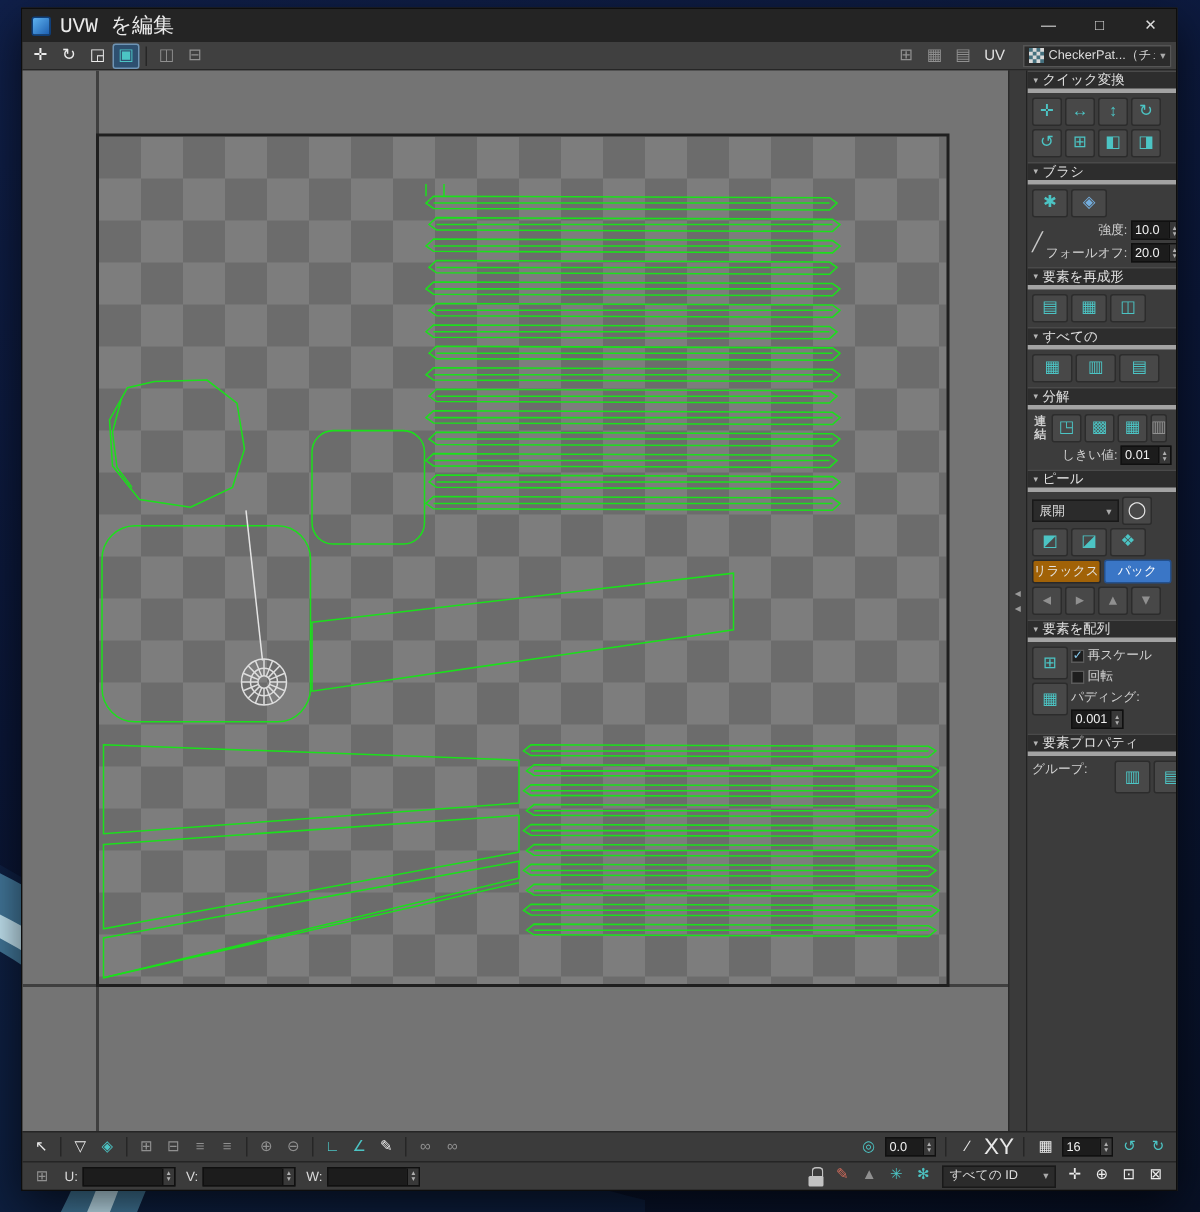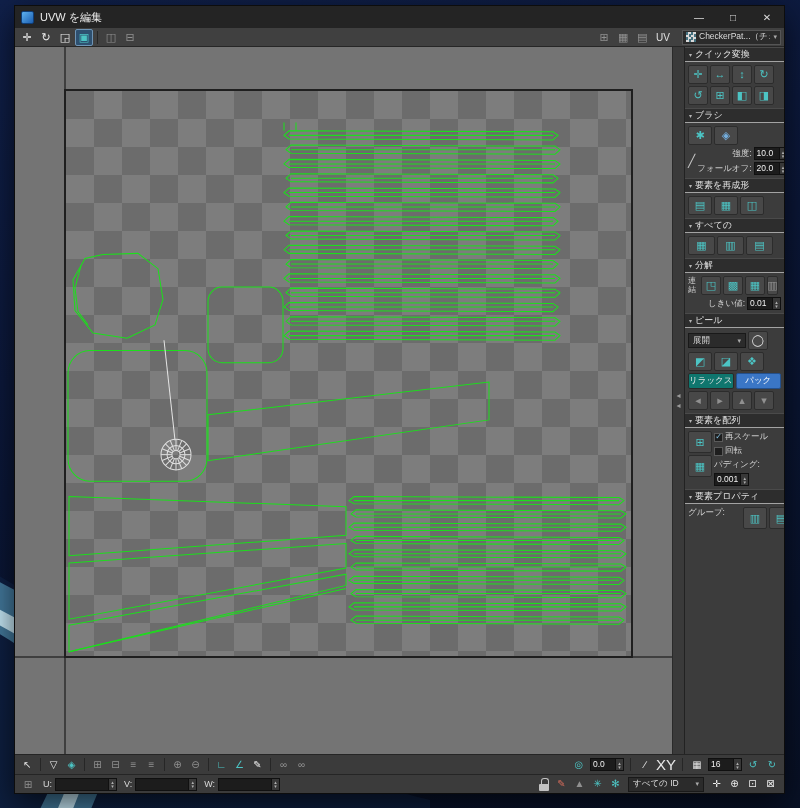--- a/index.html
+++ b/index.html
@@ -2,63 +2,63 @@
 <html><head>
 <meta charset="utf-8">
 <style>
 *{margin:0;padding:0;box-sizing:border-box;}
 body{width:800px;height:808px;overflow:hidden;background:#0a142e;font-family:"Liberation Sans","DejaVu Sans",sans-serif;user-select:none;}
 .desktop{position:relative;width:800px;height:808px;overflow:hidden;background:linear-gradient(160deg,#10204a 0%,#0b1738 45%,#081126 100%);}
 .wp{position:absolute;left:0;top:0;}
 .window{position:absolute;left:14px;top:5px;width:771px;height:789px;border:1px solid #0d0d0d;background:#3a3a3a;display:flex;flex-direction:column;box-shadow:0 10px 30px rgba(0,0,0,.65);}
 .titlebar{height:22px;flex:0 0 22px;background:#242424;display:flex;align-items:center;padding-left:6px;}
 .app-icon{width:13px;height:13px;border-radius:2px;margin-right:6px;background:linear-gradient(135deg,#5db1ef,#1d5fb0);border:1px solid #0f3e78;}
-.title{flex:1;font-size:11px;color:#eaeaea;white-space:nowrap;}
+.title{flex:1;font-size:14px;color:#eaeaea;white-space:nowrap;font-family:Liberation Mono, monospace;}
 .win-btn{width:34px;height:22px;display:flex;align-items:center;justify-content:center;font-size:10px;color:#dcdcdc;}
 .menubar{height:17px;flex:0 0 17px;background:#333;display:flex;align-items:center;padding-left:2px;border-bottom:1px solid #272727;}
 .menu-item{font-size:11px;color:#e2e2e2;padding:0 7px;}
 .toolbar{height:19px;flex:0 0 19px;background:#404040;display:flex;align-items:center;padding:0 3px;border-bottom:1px solid #262626;}
 .trow{display:flex;align-items:center;gap:1px;}
 .toolbar .right{margin-left:auto;}
 .uv-label{font-size:10px;color:#e0e0e0;margin:0 4px;}
 .pattern-dd{width:99px;height:15px;background:#2b2b2b;border:1px solid #555;display:flex;align-items:center;gap:3px;padding:0 3px;margin-left:8px;}
 .swatch{width:10px;height:10px;flex:0 0 10px;background:conic-gradient(#d8d8d8 90deg,#44707e 90deg 180deg,#d8d8d8 180deg 270deg,#44707e 270deg);background-size:5px 5px;}
 .pattern-label{flex:1;font-size:8.5px;color:#ddd;white-space:nowrap;overflow:hidden;}
 .dd-arrow{font-size:7px;color:#aaa;}
 .content{flex:1;display:flex;min-height:0;}
 .canvas{flex:1;position:relative;background:#747474;overflow:hidden;}
 .vaxis{position:absolute;left:49px;top:0;width:2px;height:100%;background:#3f3f3f;}
 .haxis{position:absolute;left:0;top:609px;width:100%;height:2px;background:#3f3f3f;}
 .checker{position:absolute;left:49px;top:42px;width:569px;height:569px;border:2px solid #1f1f1f;background-image:conic-gradient(#7d7d7d 90deg,#6c6c6c 90deg 180deg,#7d7d7d 180deg 270deg,#6c6c6c 270deg);background-size:56px 56px;}
 .shapes{position:absolute;left:0;top:0;width:100%;height:100%;}
 .handle{flex:0 0 13px;background:#3a3a3a;border-left:1px solid #2a2a2a;border-right:1px solid #222;display:flex;flex-direction:column;align-items:center;justify-content:center;gap:2px;}
 .handle span{font-size:8px;color:#9a9a9a;line-height:8px;}
 .panel{flex:0 0 99px;background:#3c3c3c;overflow:hidden;display:flex;flex-direction:column;}
-.sec-h{height:15px;flex:0 0 15px;background:#2d2d2d;border-top:1px solid #4a4a4a;border-bottom:1px solid #a3a3a3;display:flex;align-items:center;gap:3px;padding-left:4px;}
+.sec-h{height:15px;flex:0 0 15px;background:#2d2d2d;border-top:1px solid #4a4a4a;border-bottom:3px solid #a3a3a3;display:flex;align-items:center;gap:3px;padding-left:4px;}
 .sec-h .arr{font-size:6px;color:#b5b5b5;}
 .sec-t{font-size:9px;color:#e0e0e0;white-space:nowrap;}
 .sec-b{padding:3px;display:flex;flex-wrap:wrap;gap:2px;align-items:center;}
 .sec-b.col{flex-direction:column;align-items:stretch;flex-wrap:nowrap;}
 .row{display:flex;align-items:center;gap:2px;}
 .col{display:flex;flex-direction:column;gap:2px;}
 .grow{flex:1;}
 .ibtn{display:inline-flex;align-items:center;justify-content:center;width:20px;height:19px;background:#484848;border:1px solid #2c2c2c;border-radius:2px;font-size:11px;line-height:1;}.c-white{color:#ececec;}.c-teal{color:#4cc4c4;}.c-dim{color:#909090;}.c-blue{color:#74aede;}.c-red{color:#d06a5a;}
 .sel{background:#2e5070 !important;border:1px solid #6e94b5 !important;}
 .lbl{font-size:8.5px;color:#d2d2d2;white-space:nowrap;}
 .r{text-align:right;}
 .spin{display:inline-flex;align-items:stretch;height:13px;background:#1c1c1c;border:1px solid #101010;}
 .spin .val{font-size:8.5px;color:#f0f0f0;padding:0 2px;min-width:24px;text-align:left;line-height:11px;}
 .arrows{display:flex;flex-direction:column;justify-content:center;width:8px;background:#383838;border-left:1px solid #101010;}
 .arrows span{font-size:5px;line-height:4px;color:#b0b0b0;text-align:center;}
 .pencil{font-size:12px;color:#c9c9c9;width:14px;text-align:center;}
-.vlabel{width:11px;font-size:8px;color:#cfcfcf;line-height:1.05;word-break:break-all;}
+.vlabel{width:11px;font-size:8px;color:#cfcfcf;line-height:1.05;word-break:break-all;text-align:center;font-weight:bold;}
 .dd{height:15px;background:#2b2b2b;border:1px solid #191919;display:flex;align-items:center;gap:3px;padding:0 4px;}
 .dd-t{font-size:8.5px;color:#ddd;flex:1;white-space:nowrap;overflow:hidden;}
 .expand{width:58px;}
-.pbtn{flex:1;height:16px;display:flex;align-items:center;justify-content:center;font-size:8.5px;color:#e4e4e4;background:#0f766e;border:1px solid #292929;border-radius:2px;}
+.pbtn{flex:1;height:16px;display:flex;align-items:center;justify-content:center;font-size:8.5px;color:#e4e4e4;background:#a16207;border:1px solid #292929;border-radius:2px;}
 .pbtn.blue{background:#3a76c6;border-color:#24508c;color:#fff;}
 .cb{width:9px;height:9px;background:#1e1e1e;border:1px solid #5a5a5a;display:inline-flex;align-items:center;justify-content:center;font-size:8px;color:#86c7ea;line-height:1;}
 .groups{padding:3px;display:flex;flex-direction:row;gap:18px;}
 .btoolbar{height:20px;flex:0 0 20px;background:#3b3b3b;border-top:1px solid #252525;display:flex;align-items:center;padding:0 4px;}
 .btoolbar .ibtn,.statusbar .ibtn{background:transparent;border:1px solid transparent;width:17px;height:16px;font-size:10px;}
 .toolbar .ibtn{background:transparent;border:1px solid transparent;width:18px;height:17px;font-size:11px;}
 .tsep{width:1px;height:13px;background:#262626;margin:0 3px;display:inline-block;}
 .bt-right{margin-left:auto;display:flex;align-items:center;gap:3px;}
 .tico{width:16px;height:16px;display:inline-flex;align-items:center;justify-content:center;font-size:10px;}
 .bt-label{font-size:15px;color:#e8e8e8;}

